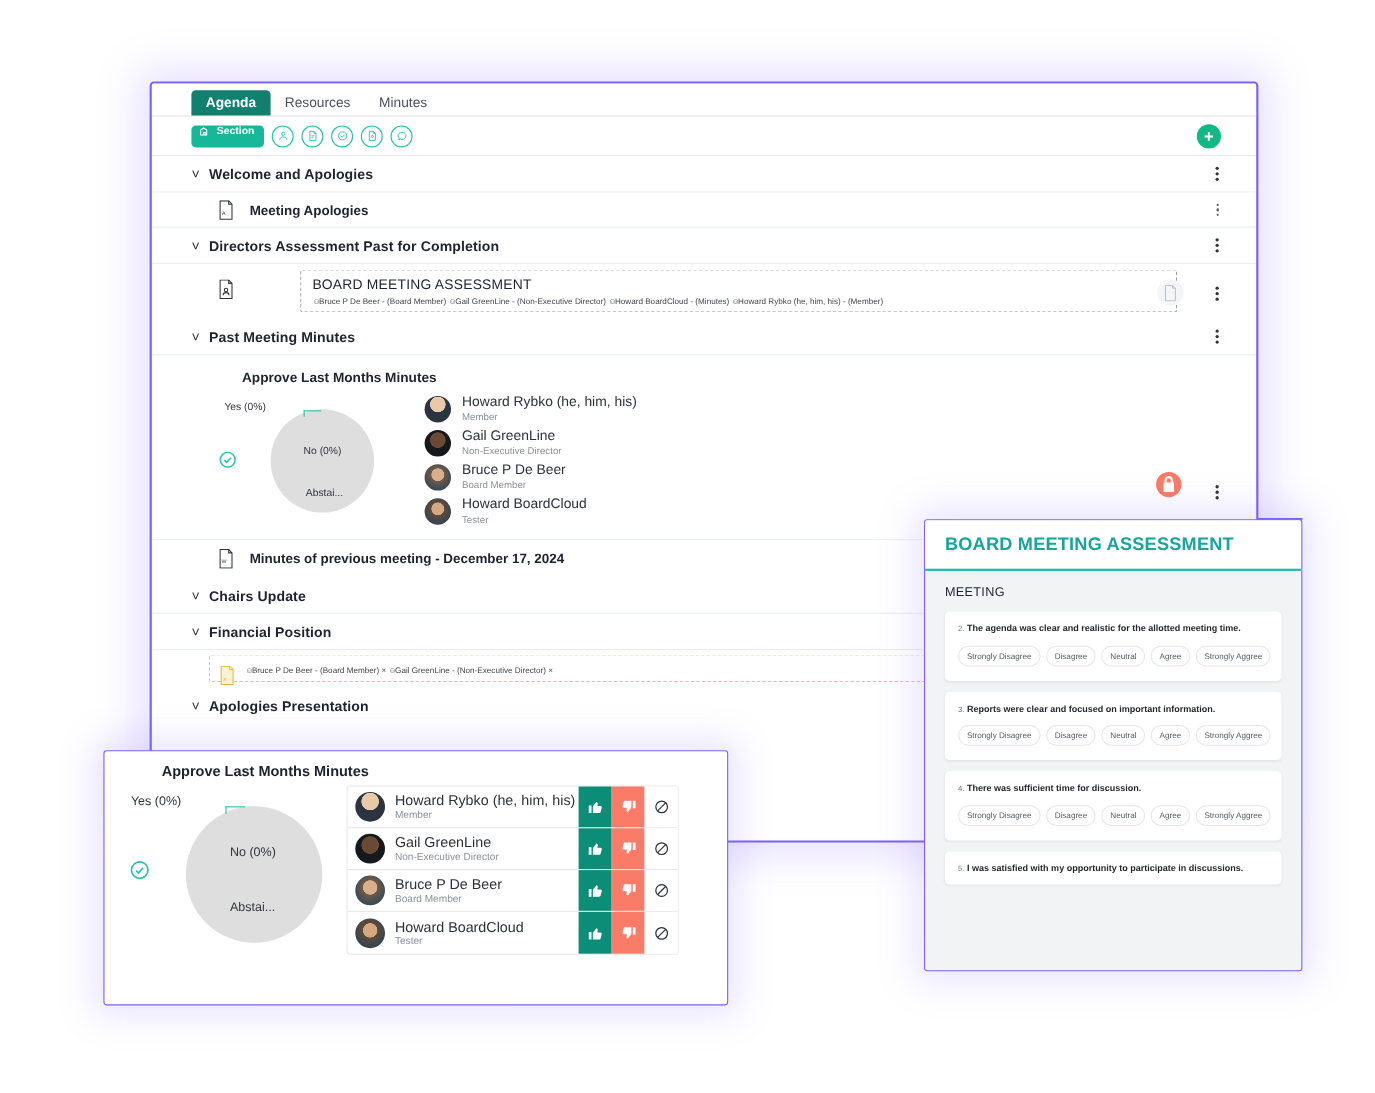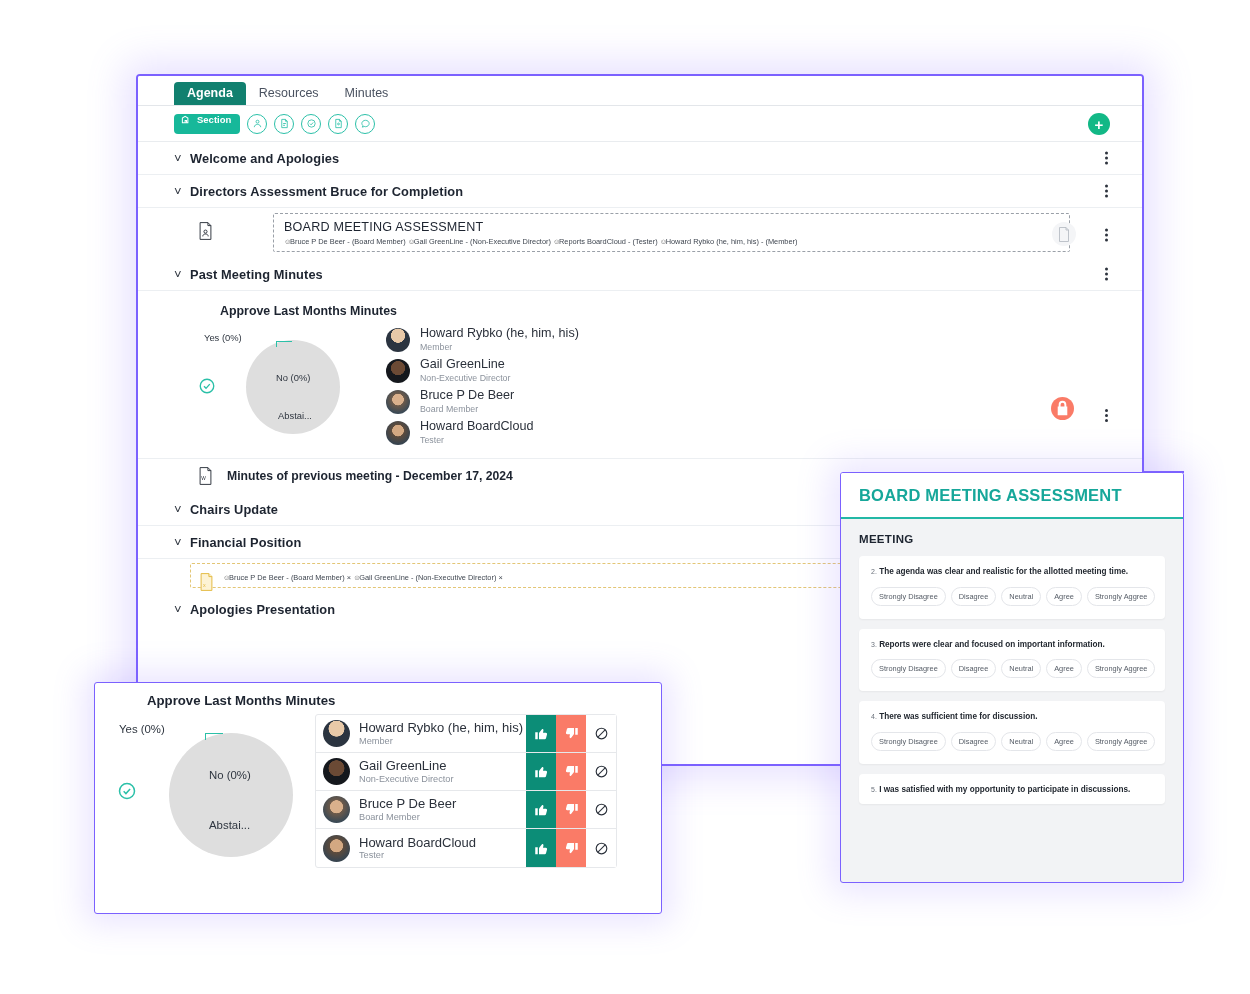--- a/index.html
+++ b/index.html
@@ -104,21 +104,21 @@
   .win-assess {
     position: absolute; left: 840px; top: 472px; width: 344px; height: 411px;
     background: #f2f3f5; border: 1.5px solid #7b61ff; border-radius: 3px;
     box-shadow: 0 0 34px 10px rgba(140,110,255,0.18);
     overflow: hidden; z-index: 20;
   }
   .assess-head { background: #fff; height: 46px; display: flex; align-items: center; padding: 0 18px;
                  border-bottom: 2px solid #22b8a6; }
   .assess-head h2 { font-size: 16.5px; font-weight: 700; color: #16a79a; letter-spacing: .2px; }
   .assess-body { padding: 14px 18px 0; }
-  .assess-sub { font-size: 11.5px; font-weight: 700; color: #1d2430; letter-spacing: .3px; margin-bottom: 11px; }
+  .assess-sub { font-size: 11.5px; font-weight: 400; color: #1d2430; letter-spacing: .3px; margin-bottom: 11px; }
   .q-card { background: #fff; border-radius: 4px; padding: 11px 12px 13px; margin-bottom: 10px;
             box-shadow: 0 1px 2px rgba(0,0,0,.05); }
   .q-text { font-size: 8.2px; font-weight: 700; color: #222830; line-height: 1.3; }
   .q-num { font-size: 7px; color: #6b727c; font-weight: 400; }
   .opts { display: flex; gap: 5px; margin-top: 9px; }
   .opt { border: 1px solid #e4e6ea; border-radius: 11px; padding: 4px 7px; font-size: 7.4px;
          color: #555c66; white-space: nowrap; background: #fff; }
   .q-card.last { padding-bottom: 8px; }
 
   
@@ -219,44 +219,57 @@
       <div class="row sec-row">
         <span class="chev">˅</span>
         <span class="sec-title">Welcome and Apologies</span>
         <span class="kebab">
             <i></i>
             <i></i>
             <i></i>
           </span>
       </div>
 
+      <div class="row item-row">
+        <svg class="doc-ico" viewBox="0 0 24 30" fill="none" stroke="#2d333d" stroke-width="1.6">
+          <path d="M3 1h13l5 5v23H3z"></path>
+            <path d="M16 1v5h5"></path>
+          <text x="6" y="22" font-size="8" fill="#2d333d" stroke="none" font-family="Liberation Sans">A</text>
+        </svg>
+        <span class="item-title">Meeting Apologies</span>
+        <span class="kebab light">
+            <i></i>
+            <i></i>
+            <i></i>
+          </span>
+      </div>
 
       <div class="row sec-row">
         <span class="chev">˅</span>
-        <span class="sec-title">Directors Assessment Bruce for Completion</span>
+        <span class="sec-title">Directors Assessment Past for Completion</span>
         <span class="kebab">
             <i></i>
             <i></i>
             <i></i>
           </span>
       </div>
 
       <div class="assess-row-wrap">
         <svg class="assess-lead-ico" viewBox="0 0 24 30" fill="none" stroke="#2d333d" stroke-width="1.6">
           <path d="M3 1h13l5 5v23H3z"></path>
             <path d="M16 1v5h5"></path>
             <circle cx="12" cy="16" r="2.6"></circle>
             <path d="M7.5 24c0-2.6 2-4 4.5-4s4.5 1.4 4.5 4"></path>
         </svg>
         <div class="assess-block" style="flex:1 1 auto">
           <div class="assess-title">BOARD MEETING ASSESSMENT</div>
           <div class="attendees">
             <span class="pico">☺</span><span>Bruce P De Beer - (Board Member)</span>
             <span class="pico">☺</span><span>Gail GreenLine - (Non-Executive Director)</span>
-            <span class="pico">☺</span><span>Reports BoardCloud - (Tester)</span>
+            <span class="pico">☺</span><span>Howard BoardCloud - (Minutes)</span>
             <span class="pico">☺</span><span>Howard Rybko (he, him, his) - (Member)</span>
           </div>
         </div>
         <div class="assess-ghost">
           <svg viewBox="0 0 24 30" width="12" height="15" fill="none" stroke="#b8bdc4" stroke-width="1.8">
             <path d="M3 1h13l5 5v23H3z"></path>
               <path d="M16 1v5h5"></path>
           </svg>
         </div>
         <span class="kebab" style="top:27px">

